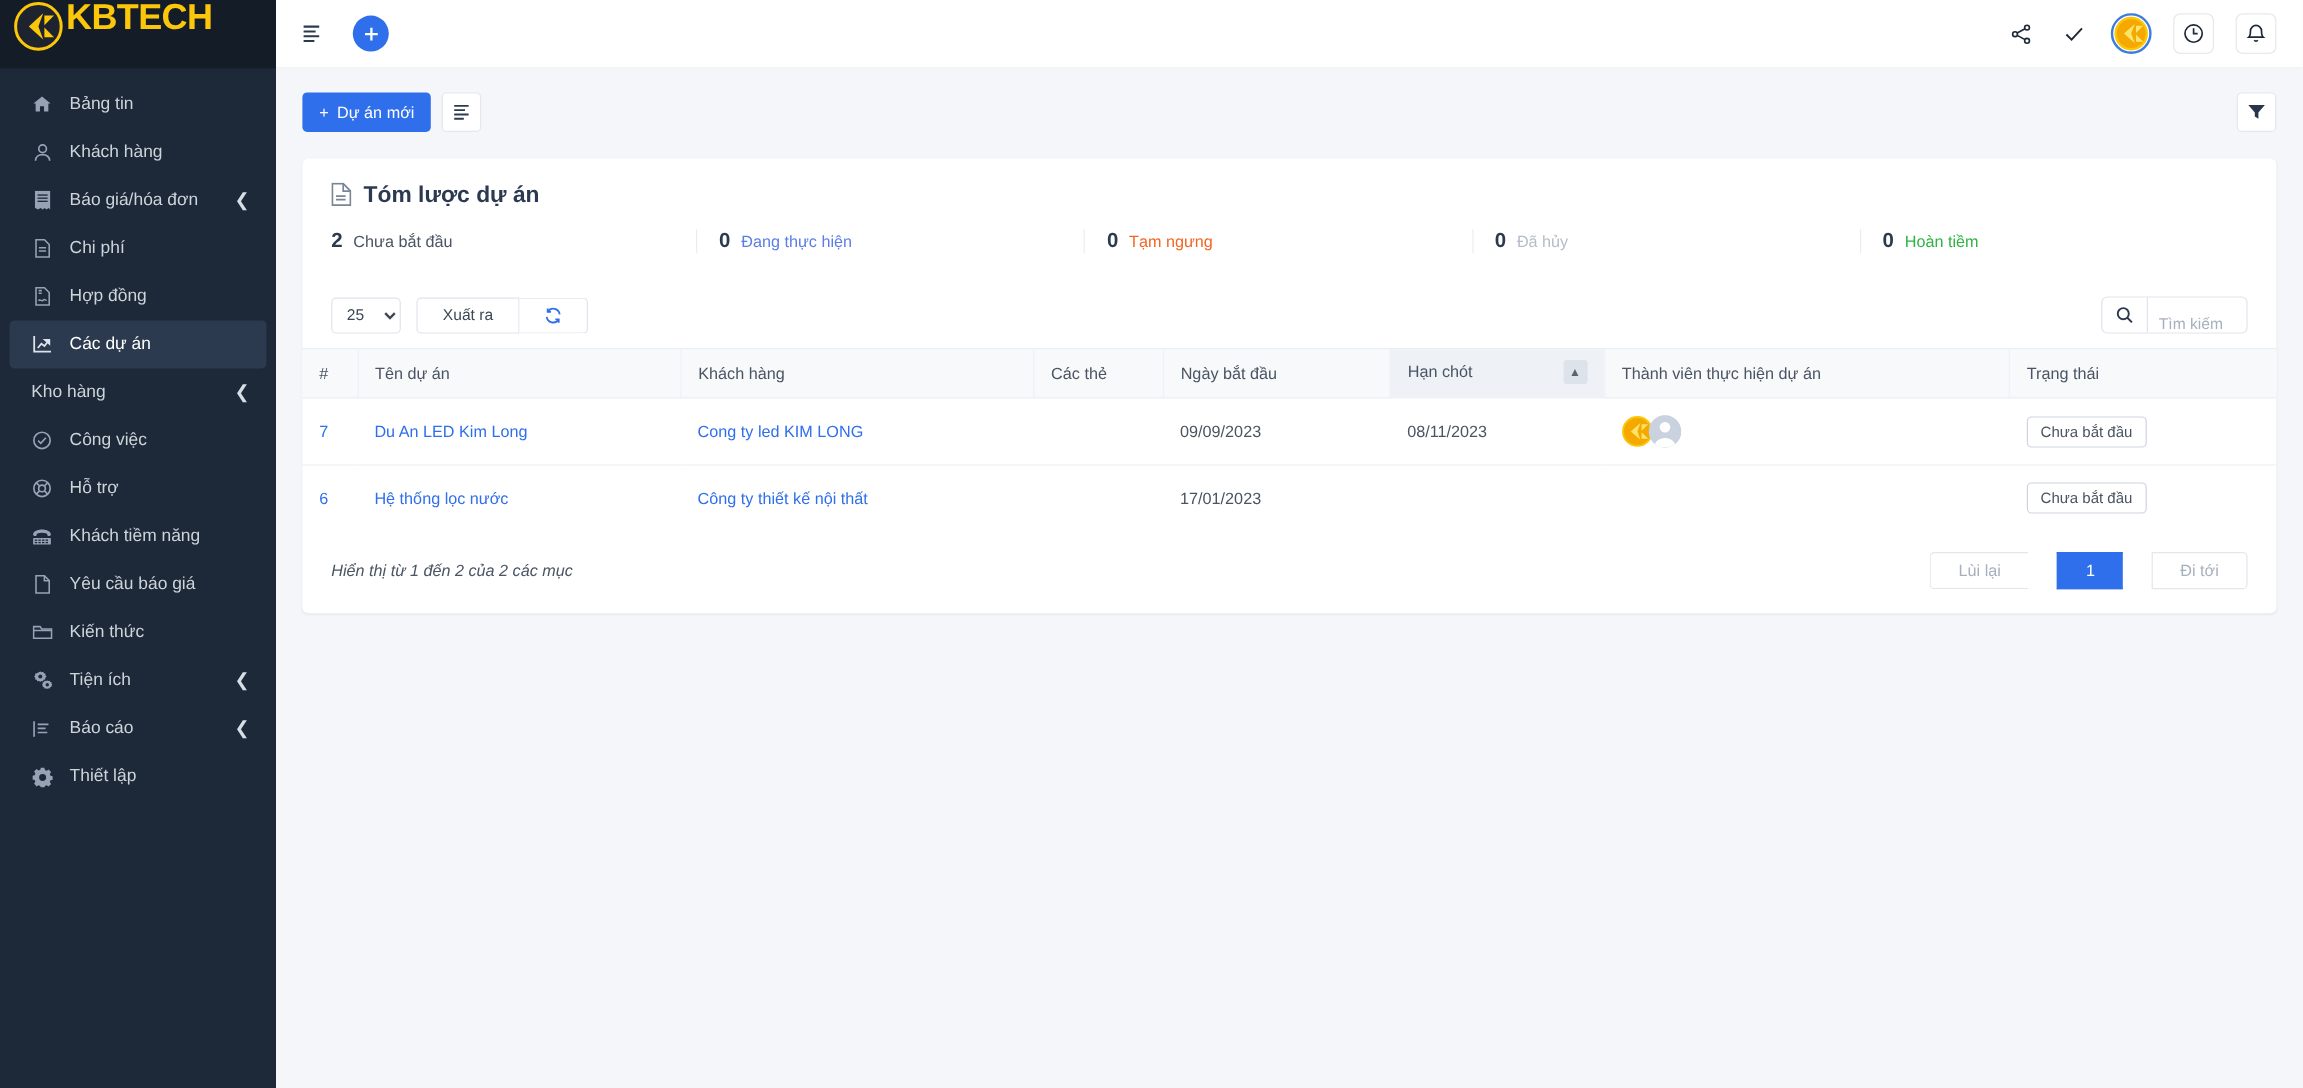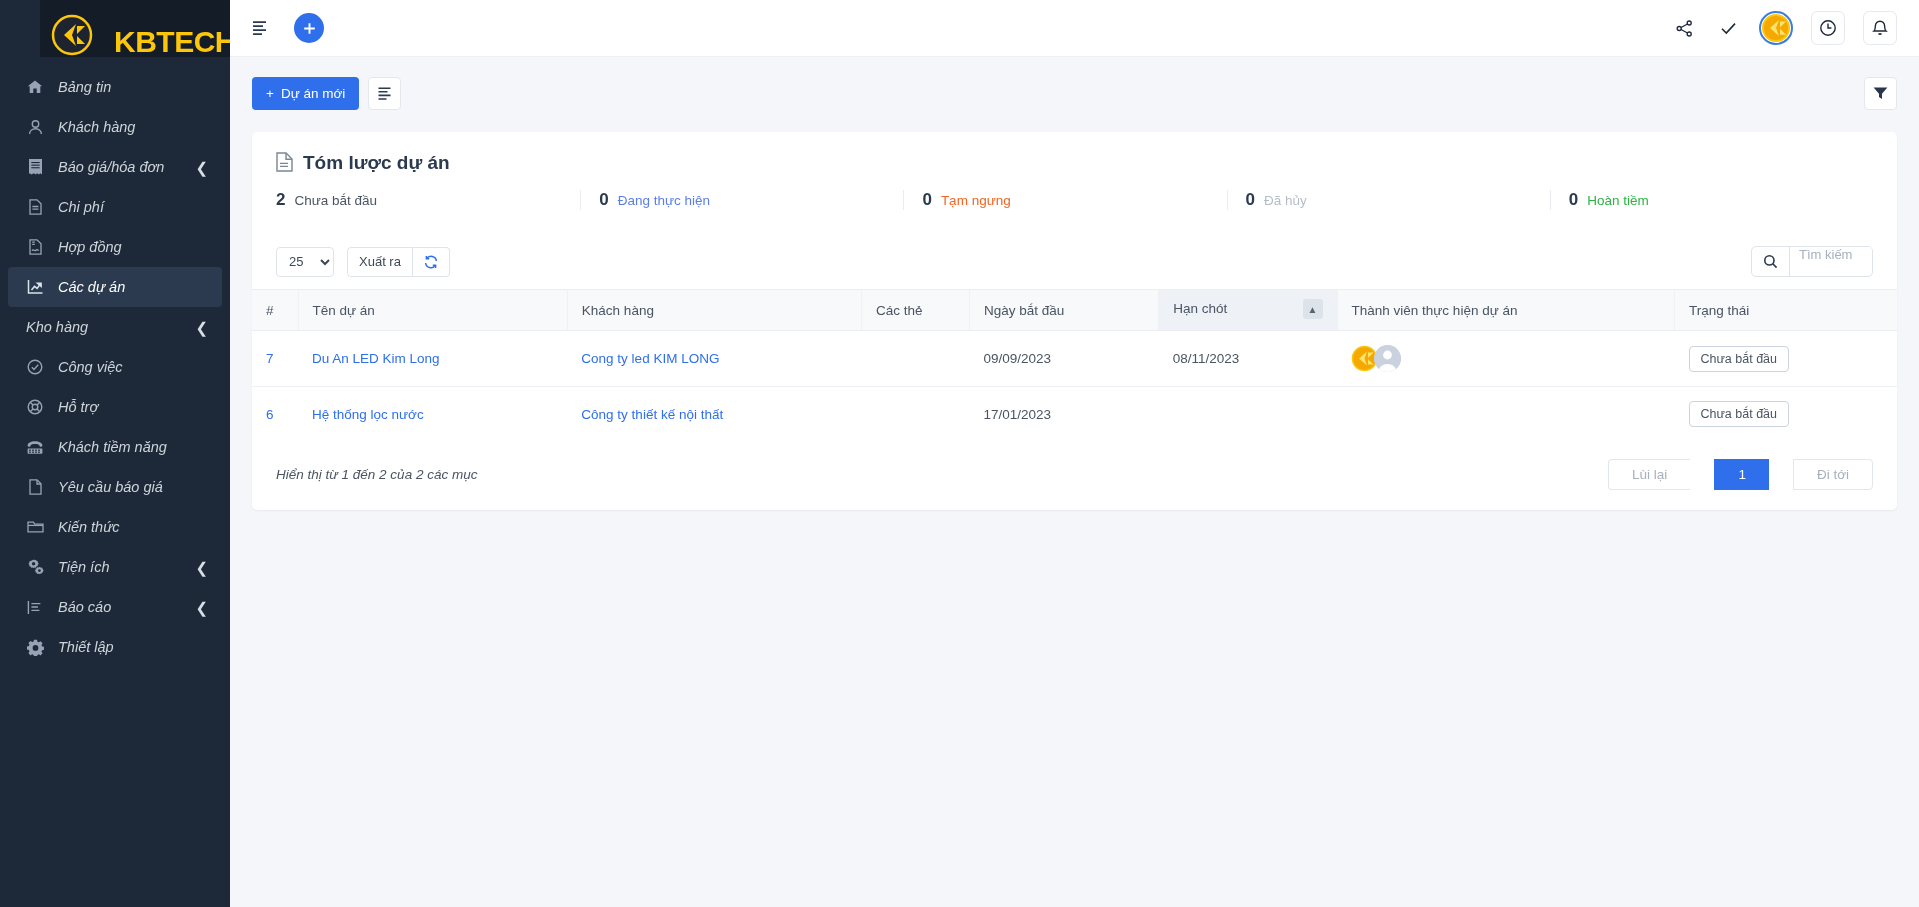--- a/index.html
+++ b/index.html
@@ -15,42 +15,40 @@
   
   .sidebar {
     width: 230px; min-width: 230px; height: 907px;
     background: #1d2939;
     display: flex; flex-direction: column;
     overflow: hidden;
   }
   .logo-wrap {
     height: 57px; min-height: 57px;
     background: #141c28;
-    display: flex; align-items: flex-end;
+    display: flex; align-items: flex-start;
     padding-left: 10px;
-    gap: 20px;
-    margin-left: 40px;
+    gap: 1px;
   }
   .logo-mark { width: 44px; height: 44px; flex: 0 0 44px; }
   .logo-text {
     color: #fcc60a; font-size: 30px; font-weight: bold;
     letter-spacing: -0.5px; line-height: 1;
   }
   .nav { padding-top: 10px; flex: 1; }
   .nav-item {
     display: flex; align-items: center;
     height: 40px;
     padding: 0 14px 0 16px;
     margin: 0 8px;
     border-radius: 4px;
     color: #ced4da;
     font-size: 14.5px;
     cursor: pointer;
     position: relative;
-    font-style: italic;
   }
   .nav-item.active { background: #2b3a4f; color: #fff; }
   .nav-ico {
     width: 22px; min-width: 22px; height: 18px;
     margin-right: 12px;
     display: flex; align-items: center; justify-content: center;
     color: #97a3b4;
   }
   .nav-item.active .nav-ico { color: #dbe3ec; }
   .nav-label { white-space: nowrap; }
@@ -185,30 +183,30 @@
     border: 1px solid #dfe4ec;
     border-radius: 4px;
     background: #fff;
     font-size: 13px; color: #3d4856;
     font-family: inherit;
     padding: 0 6px 0 8px;
     cursor: pointer;
   }
   .btn-group { margin-left: 13px; display: flex; }
   .btn-ghost {
-    height: 30px; padding: 0 11px;
+    height: 30px; padding: 0 21px;
     border: 1px solid #dfe4ec; background: #fff;
     font-size: 13px; color: #3d4856; font-family: inherit;
     display: flex; align-items: center; cursor: pointer;
   }
   .btn-ghost:first-child { border-radius: 4px 0 0 4px; }
   .btn-ghost:last-child { border-radius: 0 4px 4px 0; border-left: none; }
   .tbl-search {
     margin-left: auto;
-    display: flex; align-items: flex-start;
+    display: flex; align-items: flex-end;
     height: 31px;
     border: 1px solid #dfe4ec; border-radius: 5px;
     overflow: hidden; background: #fff;
   }
   .tbl-search .ico {
     width: 38px; height: 100%;
     display: flex; align-items: center; justify-content: center;
     color: #2b3a4f; border-right: 1px solid #dfe4ec;
     cursor: pointer;
   }

